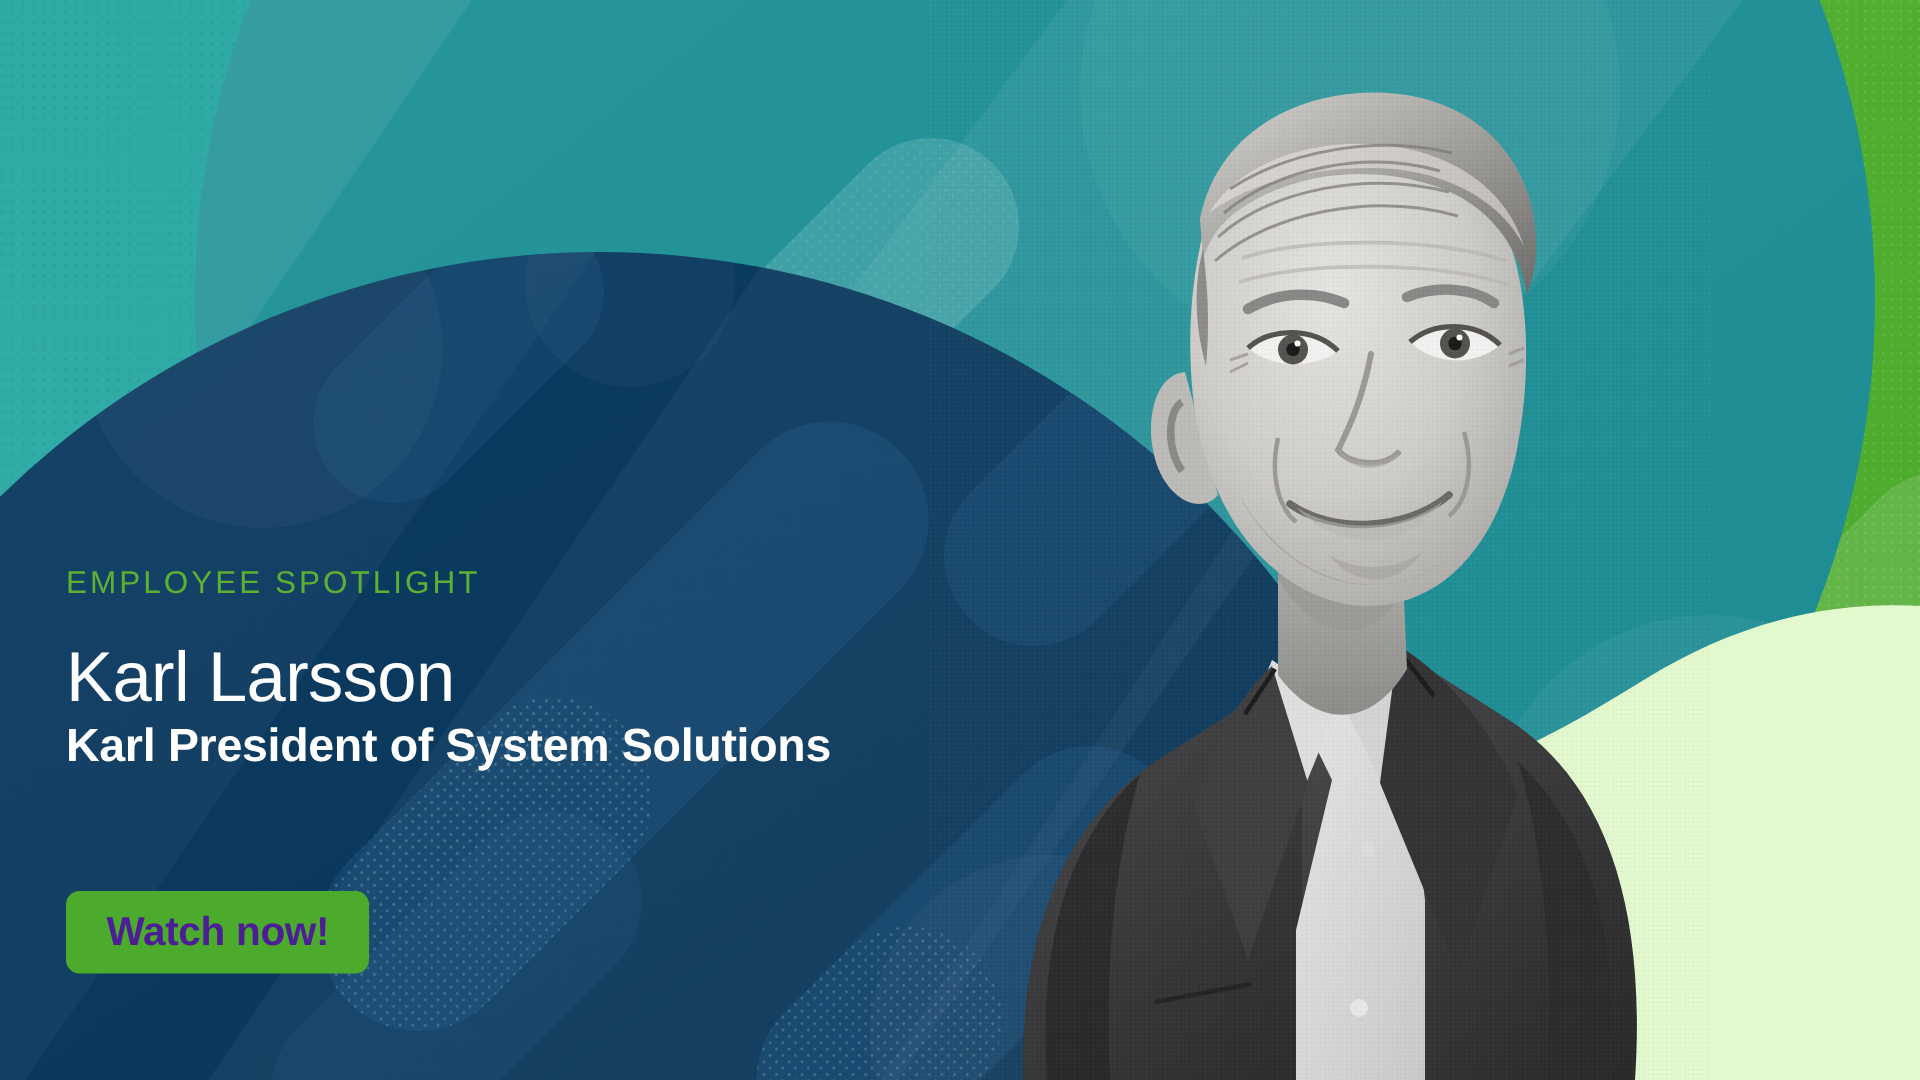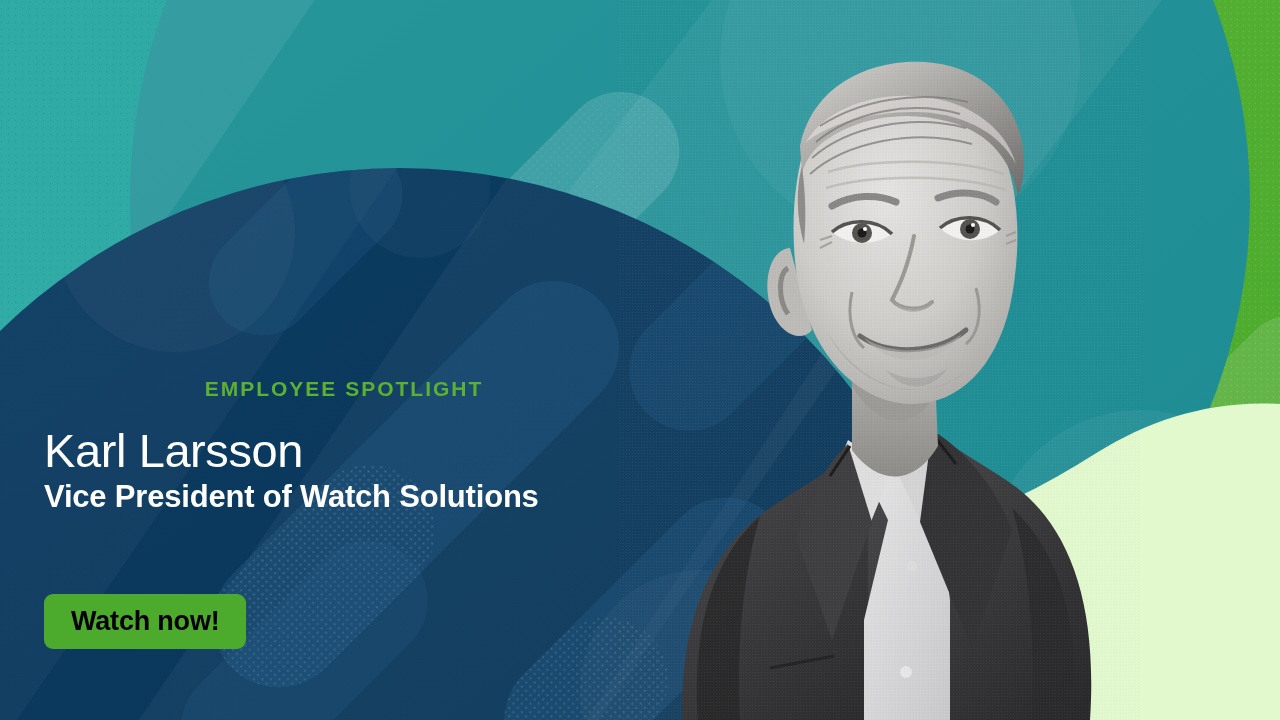--- a/index.html
+++ b/index.html
@@ -37,27 +37,26 @@
   
   #content {
     position: absolute;
     left: 44px;
     top: 376px;
     width: 600px;
   }
   #eyebrow {
     color: #5CB032;
     font-size: 21px;
-    font-weight: bold;
+    font-weight: normal;
     letter-spacing: 2.0px;
     line-height: 26px;
     margin: 0 0 24px 0;
     text-transform: uppercase;
     white-space: nowrap;
-    text-align: center;
   }
   #person-name {
     color: #FFFFFF;
     font-size: 47px;
     font-weight: normal;
     letter-spacing: -0.4px;
     line-height: 50px;
     margin: 0 0 2px 0;
     white-space: nowrap;
   }
@@ -73,21 +72,21 @@
   #cta-button {
     position: absolute;
     left: 44px;
     top: 594px;
     height: 55px;
     padding: 0 27px;
     display: inline-flex;
     align-items: center;
     justify-content: center;
     background: #4CAB2D;
-    color: #000000;
+    color: #4c1d95;
     border: none;
     border-radius: 9px;
     font-family: "Liberation Sans", sans-serif;
     font-size: 27px;
     font-weight: bold;
     letter-spacing: -0.2px;
     cursor: pointer;
   }
 </style>
 </head>
@@ -395,18 +394,18 @@
         </g>
       </g>
 
       <rect x="0" y="0" width="520" height="720" fill="url(#grain)"></rect>
     </svg>
   </div>
 
   <div id="content">
     <div id="eyebrow">EMPLOYEE SPOTLIGHT</div>
     <h1 id="person-name">Karl Larsson</h1>
-    <h2 id="person-title">Vice President of Watch Solutions</h2>
+    <h2 id="person-title">Karl President of System Solutions</h2>
   </div>
 
   <button id="cta-button">Watch now!</button>
 
 </div>
 
 </body></html>

